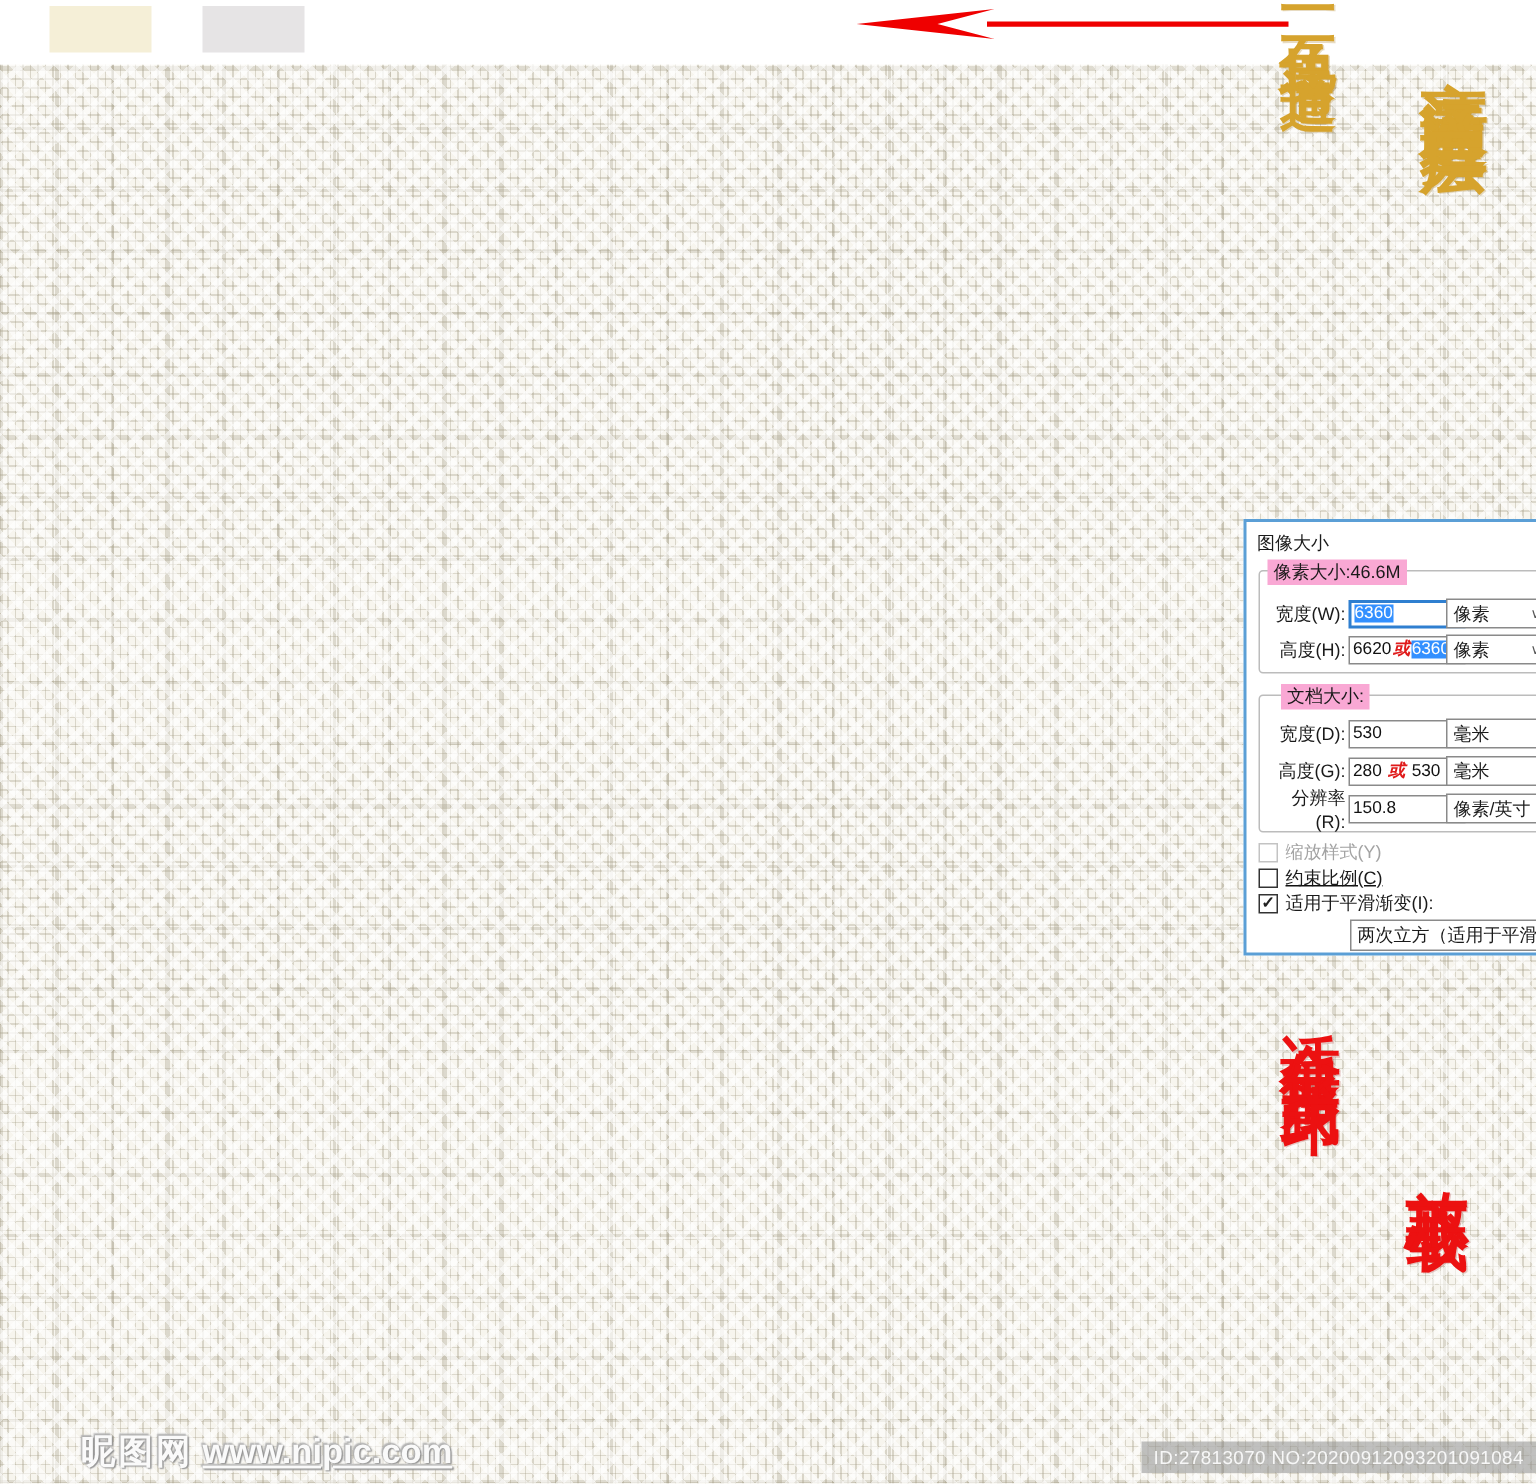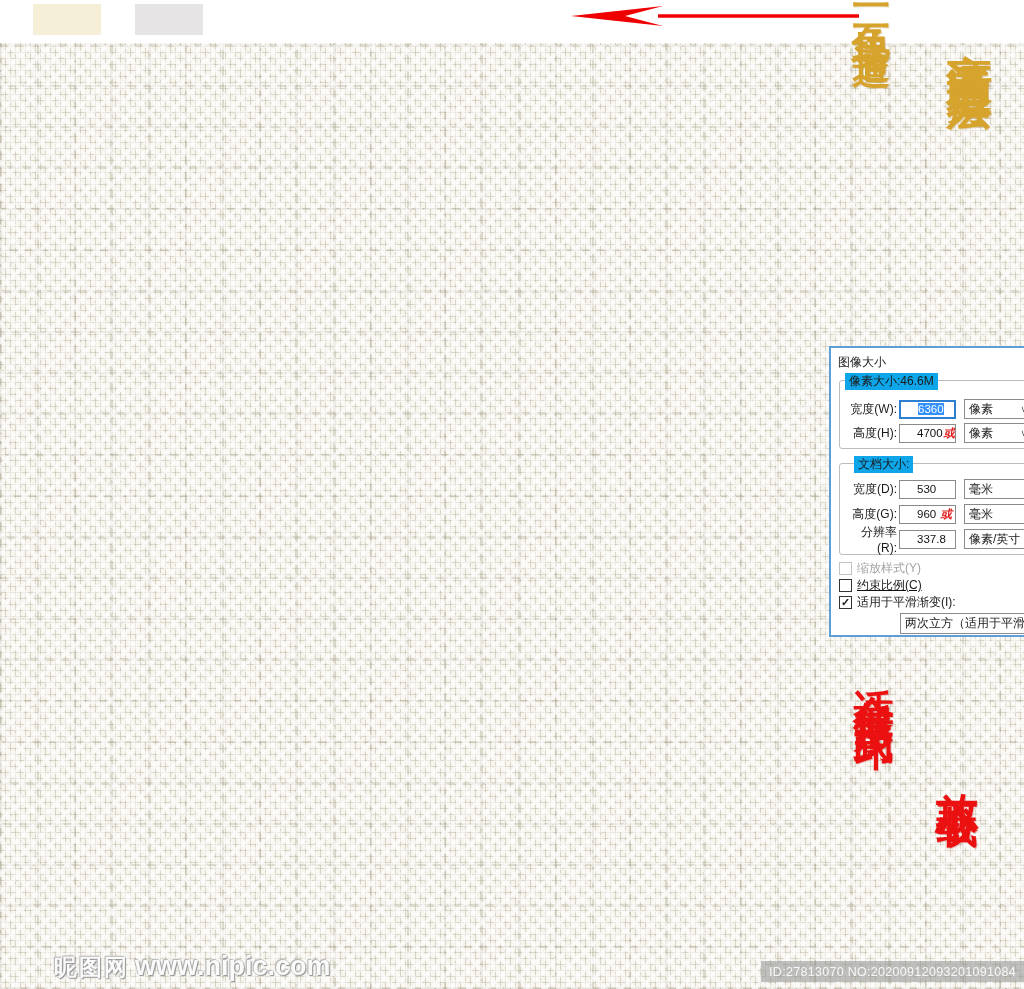--- a/index.html
+++ b/index.html
@@ -52,30 +52,30 @@
     font-size:12px; color:#111;
   }
   .dlg-title { position:absolute; left:7px; top:6px; font-size:12px; color:#1a1a1a; }
   .fieldset {
     position:absolute; left:8px; width:266px;
     border:1px solid #bcbcbc; border-radius:3px;
   }
   .fs1 { top:32px;  height:69px; }
   .fs2 { top:115px; height:92px; }
   .legend {
-    position:absolute; background:#0ea5e9; padding:0 4px; font-size:12px; color:#1a1a1a;
+    position:absolute; background:#f9a8d4; padding:0 4px; font-size:12px; color:#1a1a1a;
   }
   .leg1 { left:14px; top:25px; }
   .leg2 { left:23px; top:108px; }
   .row { position:absolute; height:20px; display:flex; align-items:center; }
   .row-label { position:absolute; left:12px; width:54px; text-align:right; font-size:12px; color:#1a1a1a; }
   .field {
-    position:absolute; left:68px; width:57px; height:19px;
+    position:absolute; left:68px; width:78px; height:19px;
     border:1px solid #8a8a8a; background:#fff;
-    font-size:11.5px; line-height:17px; padding-left:17px; white-space:nowrap; overflow:hidden;
+    font-size:11.5px; line-height:17px; padding-left:2px; white-space:nowrap; overflow:hidden;
   }
   .field.focused { border:2px solid #2f7fd0; line-height:15px; }
   .sel { background:#3390ff; color:#fff; }
   .or-char { color:#e01b1b; font-weight:bold; font-style:italic; padding:0 1px; }
   .combo {
     position:absolute; left:133px; height:20px;
     border:1px solid #8a8a8a; background:#fff;
     display:flex; align-items:center; padding:0 4px;
     font-size:12px; color:#1a1a1a; white-space:nowrap; overflow:hidden;
   }
@@ -95,21 +95,21 @@
   .cb-y { top:213px; } .cb-c { top:230px;text-decoration:underline; } .cb-i { top:247px; }
 
   
   .site-mark {
     position:absolute; left:10px; bottom:6px;
     color:rgba(255,255,255,0.95); font-weight:bold;
     text-shadow:0 0 1px #9a9a9a, 1px 1px 1px #8f8f8f, -1px -1px 1px #b5b5b5;
     display:flex; align-items:baseline; gap:6px;padding-left:44px;
   }
   .site-name { font-size:23px; letter-spacing:2px; }
-  .site-url  { font-size:27px; }
+  .site-url  { font-size:23px;text-decoration:underline; }
   .id-bar {
     position:absolute; right:0; bottom:7px; width:263px; height:21px;
     background:rgba(142,142,142,0.55); color:#f7f7f7;
     font-size:12.5px; display:flex; align-items:center; justify-content:center;
     letter-spacing:0.3px;
   }
 </style>
 </head>
 <body>
 
@@ -141,49 +141,49 @@
     <span class="row-label">宽度(W):</span>
     <span class="field focused"><span class="sel">6360</span></span>
     <span class="combo combo-px">
       <span>像素</span>
       <span class="chev">∨</span>
     </span>
   </div>
 
   <div class="row" style="top:75px; left:0; width:100%;">
     <span class="row-label">高度(H):</span>
-    <span class="field"><span>4700</span><span class="or-char">或</span><span class="sel">6360</span></span>
+    <span class="field"><span>6620</span><span class="or-char">或</span><span class="sel">6360</span></span>
     <span class="combo combo-px">
       <span>像素</span>
       <span class="chev">∨</span>
     </span>
   </div>
 
   <div class="fieldset fs2"></div>
   <div class="legend leg2">文档大小:</div>
 
   <div class="row" style="top:131px; left:0; width:100%;">
     <span class="row-label">宽度(D):</span>
     <span class="field">530</span>
     <span class="combo combo-wide">
       <span>毫米</span>
     </span>
   </div>
 
   <div class="row" style="top:156px; left:0; width:100%;">
     <span class="row-label">高度(G):</span>
-    <span class="field"><span>960 </span><span class="or-char">或</span><span> 530</span></span>
+    <span class="field"><span>280 </span><span class="or-char">或</span><span> 530</span></span>
     <span class="combo combo-wide">
       <span>毫米</span>
     </span>
   </div>
 
   <div class="row" style="top:181px; left:0; width:100%;">
     <span class="row-label">分辨率(R):</span>
-    <span class="field">337.8</span>
+    <span class="field">150.8</span>
     <span class="combo combo-wide">
       <span>像素/英寸</span>
     </span>
   </div>
 
   <div class="cbrow cb-y">
     <span class="cb-box disabled"></span>
     <span class="cb-label disabled">缩放样式(Y)</span>
   </div>
   <div class="cbrow cb-c">

